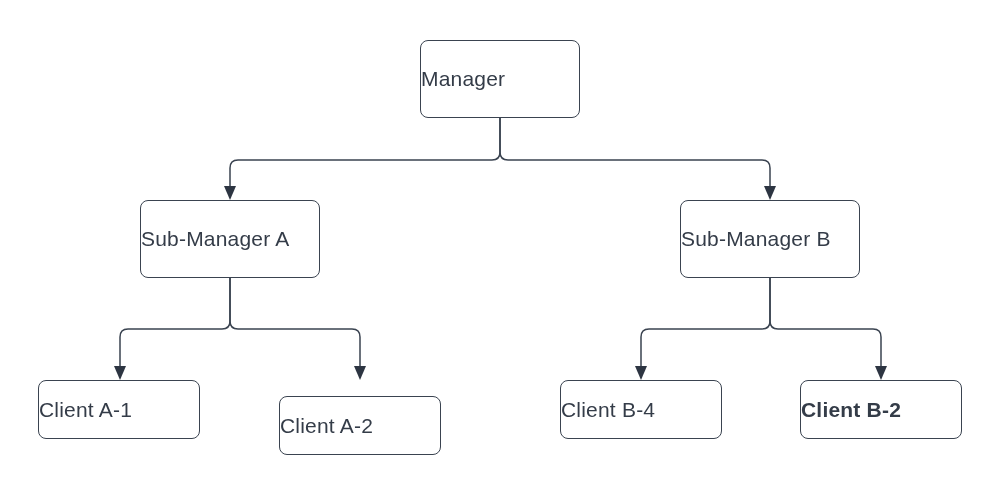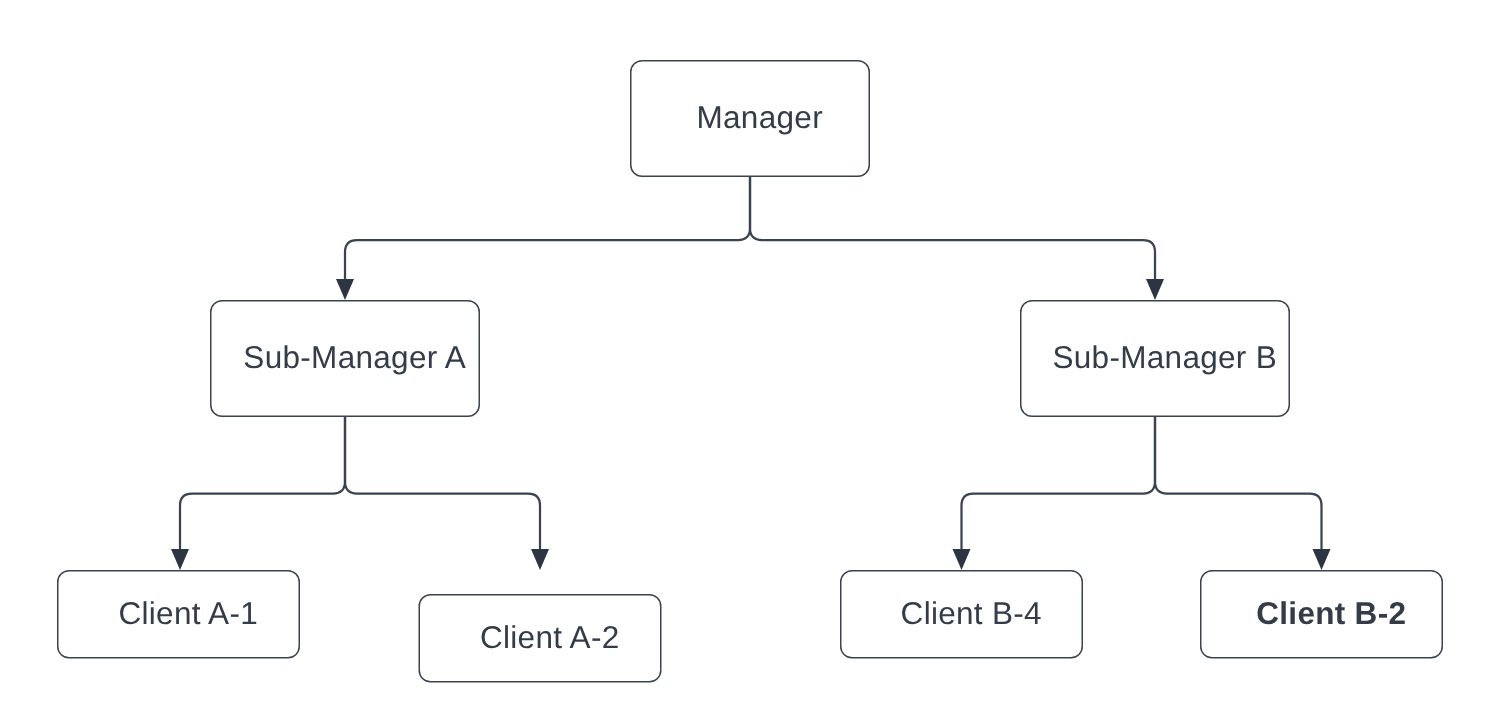--- a/index.html
+++ b/index.html
@@ -34,26 +34,24 @@
     fill: var(--arrow);
     stroke: none;
   }
   .node {
     position: absolute;
     background: var(--node-fill);
     border: 1.5px solid var(--stroke);
     border-radius: 8px;
     display: flex;
     align-items: center;
-    justify-content: center;
     color: var(--text);
     font-size: 21px;
     letter-spacing: 0.2px;
     text-align: center;
-    padding-left: 13px;
   }
   .node--manager   { left: 420px; top: 40px;  width: 160px; height: 78px; }
   .node--sub-a     { left: 140px; top: 200px; width: 180px; height: 78px; }
   .node--sub-b     { left: 680px; top: 200px; width: 180px; height: 78px; }
   .node--client-a1 { left: 38px;  top: 380px; width: 162px; height: 59px; }
   .node--client-a2 { left: 279px; top: 396px; width: 162px; height: 59px; }
   .node--client-b1 { left: 560px; top: 380px; width: 162px; height: 59px; }
   .node--client-b2 { left: 800px; top: 380px; width: 162px; height: 59px; font-weight: bold; }
 </style>
 </head>

